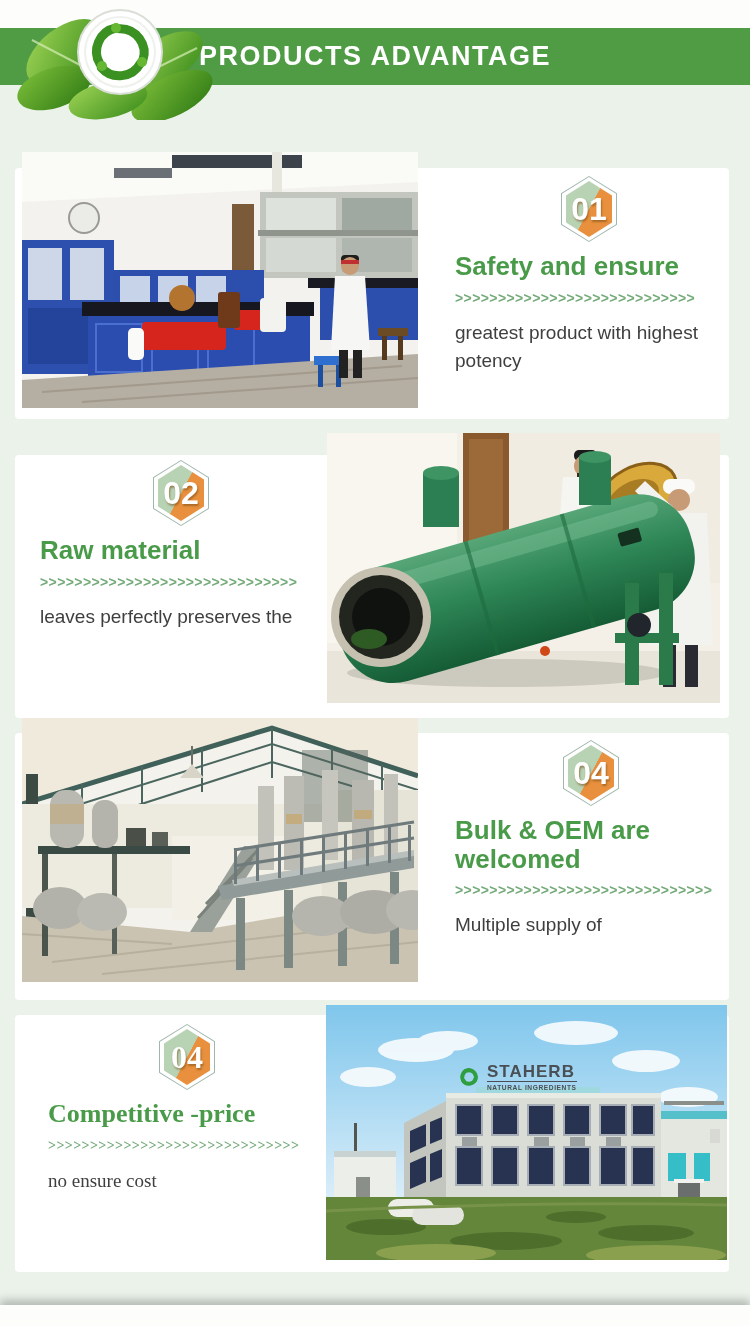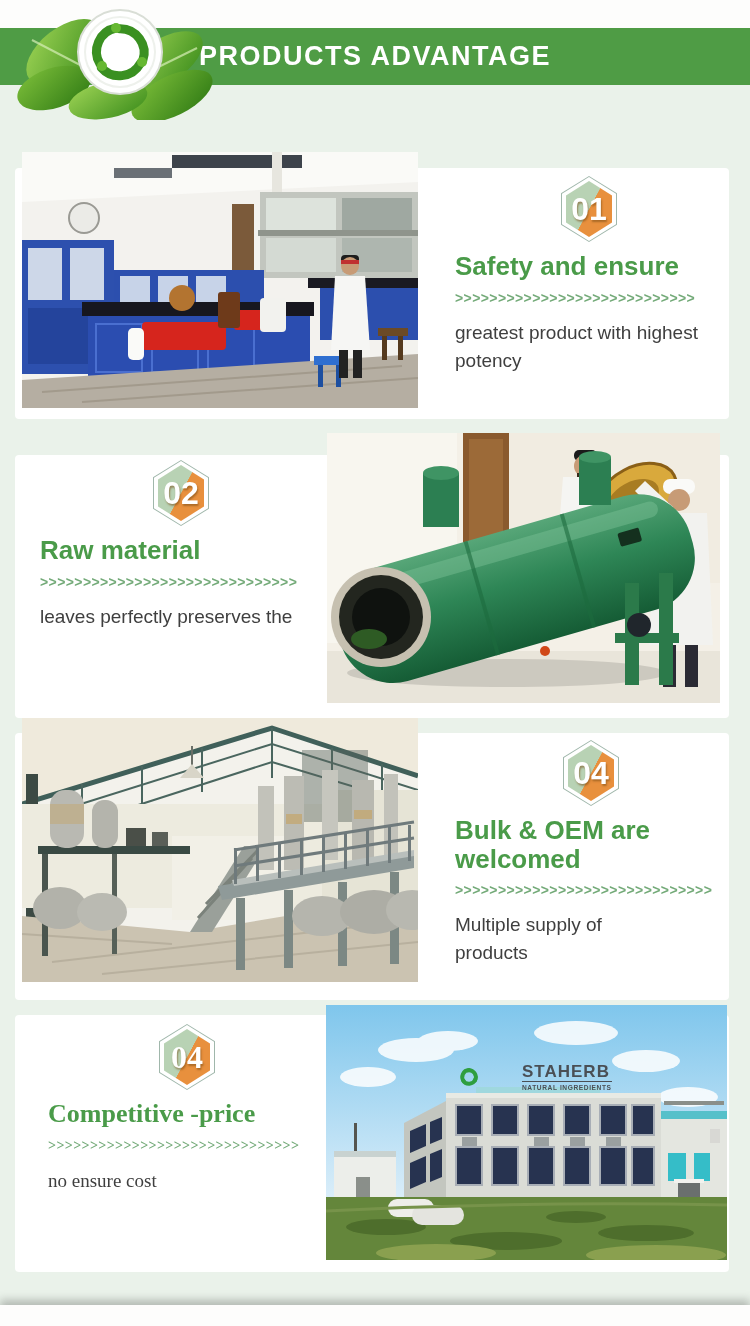--- a/index.html
+++ b/index.html
@@ -39,21 +39,21 @@
   .hex-fill{inset:5px;background:linear-gradient(118deg,#b8d2b4 0 50%,#e8903d 50.5%);
         display:flex;align-items:center;justify-content:center;}
   .badge-num{color:#ffffff;font-size:32px;font-weight:bold;
         text-shadow:1px 2px 2px rgba(120,75,20,.55);}
 
   .sec-title{color:#4a9b49;font-size:26px;font-weight:bold;margin:0 0 9px;line-height:1.1;}
   .arrows{color:#73aa78;font-size:14px;font-weight:bold;letter-spacing:.4px;margin:0 0 13px;
         white-space:nowrap;overflow:hidden;}
   .body-line{color:#3f3f3f;font-size:19px;line-height:28px;}
 
-  .sign{position:absolute;left:130px;top:58px;display:flex;align-items:flex-start;gap:35px;}
+  .sign{position:absolute;left:130px;top:58px;display:flex;align-items:flex-start;}
   .sign-text{margin-left:5px;}
   .sign-brand{color:#4a4f55;font-size:17px;font-weight:bold;letter-spacing:1px;line-height:1;
         border-bottom:1.5px solid #4a4f55;padding-bottom:1px;}
   .sign-sub{color:#4a4f55;font-size:6.6px;font-weight:bold;letter-spacing:.6px;margin-top:1.5px;}
 </style>
 </head>
 <body>
 
 <div class="page">
 
@@ -303,21 +303,20 @@
     <div class="badge">
       <div class="hex hex-outer"></div>
         <div class="hex hex-white"></div>
       <div class="hex hex-fill">
           <span class="badge-num">04</span>
         </div>
     </div>
     <h3 class="sec-title">Bulk &amp; OEM are welcomed</h3>
     <div class="arrows">&gt;&gt;&gt;&gt;&gt;&gt;&gt;&gt;&gt;&gt;&gt;&gt;&gt;&gt;&gt;&gt;&gt;&gt;&gt;&gt;&gt;&gt;&gt;&gt;&gt;&gt;&gt;&gt;&gt;&gt;</div>
     <div class="body-line">Multiple supply of</div>
-    <div class="body-line">products</div>
   </div>
 
   <div class="card" id="card4"></div>
 
   <div class="photo" id="photo4">
     <svg width="401" height="255" viewBox="0 0 401 255">
       <defs>
         <linearGradient id="sky" x1="0" y1="0" x2="0" y2="1">
           <stop offset="0" stop-color="#7fc6ec"></stop>
             <stop offset=".75" stop-color="#d9edf9"></stop>

